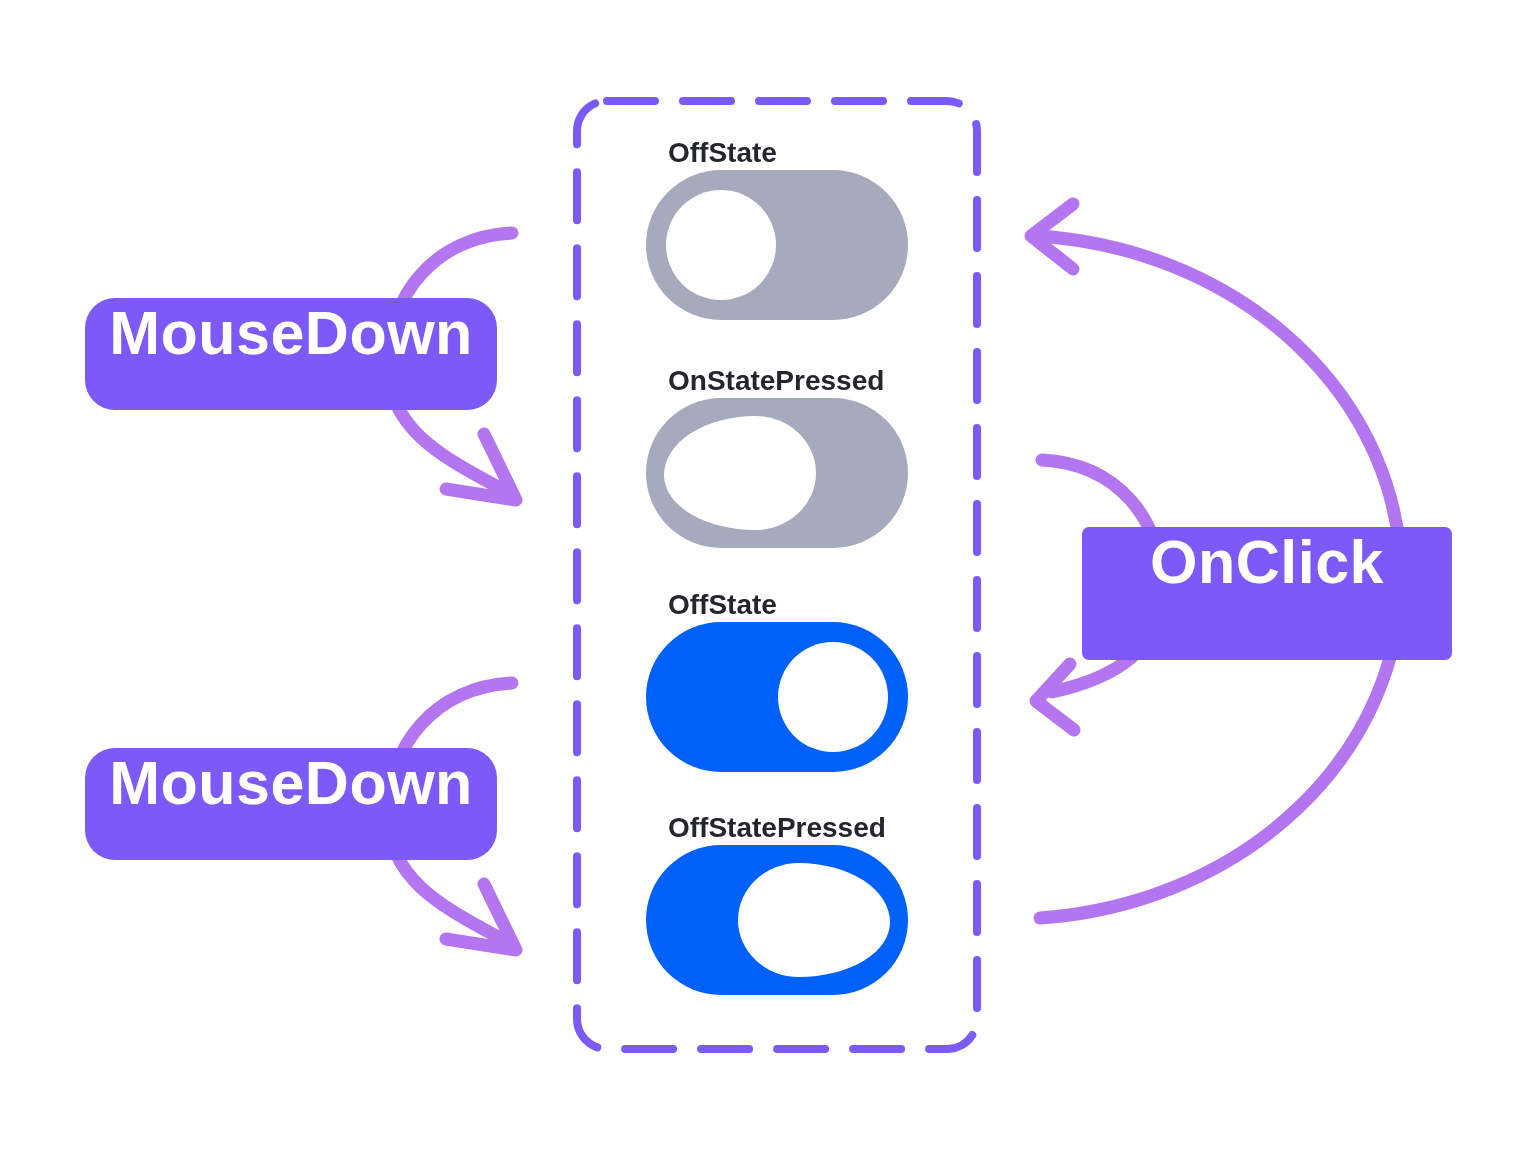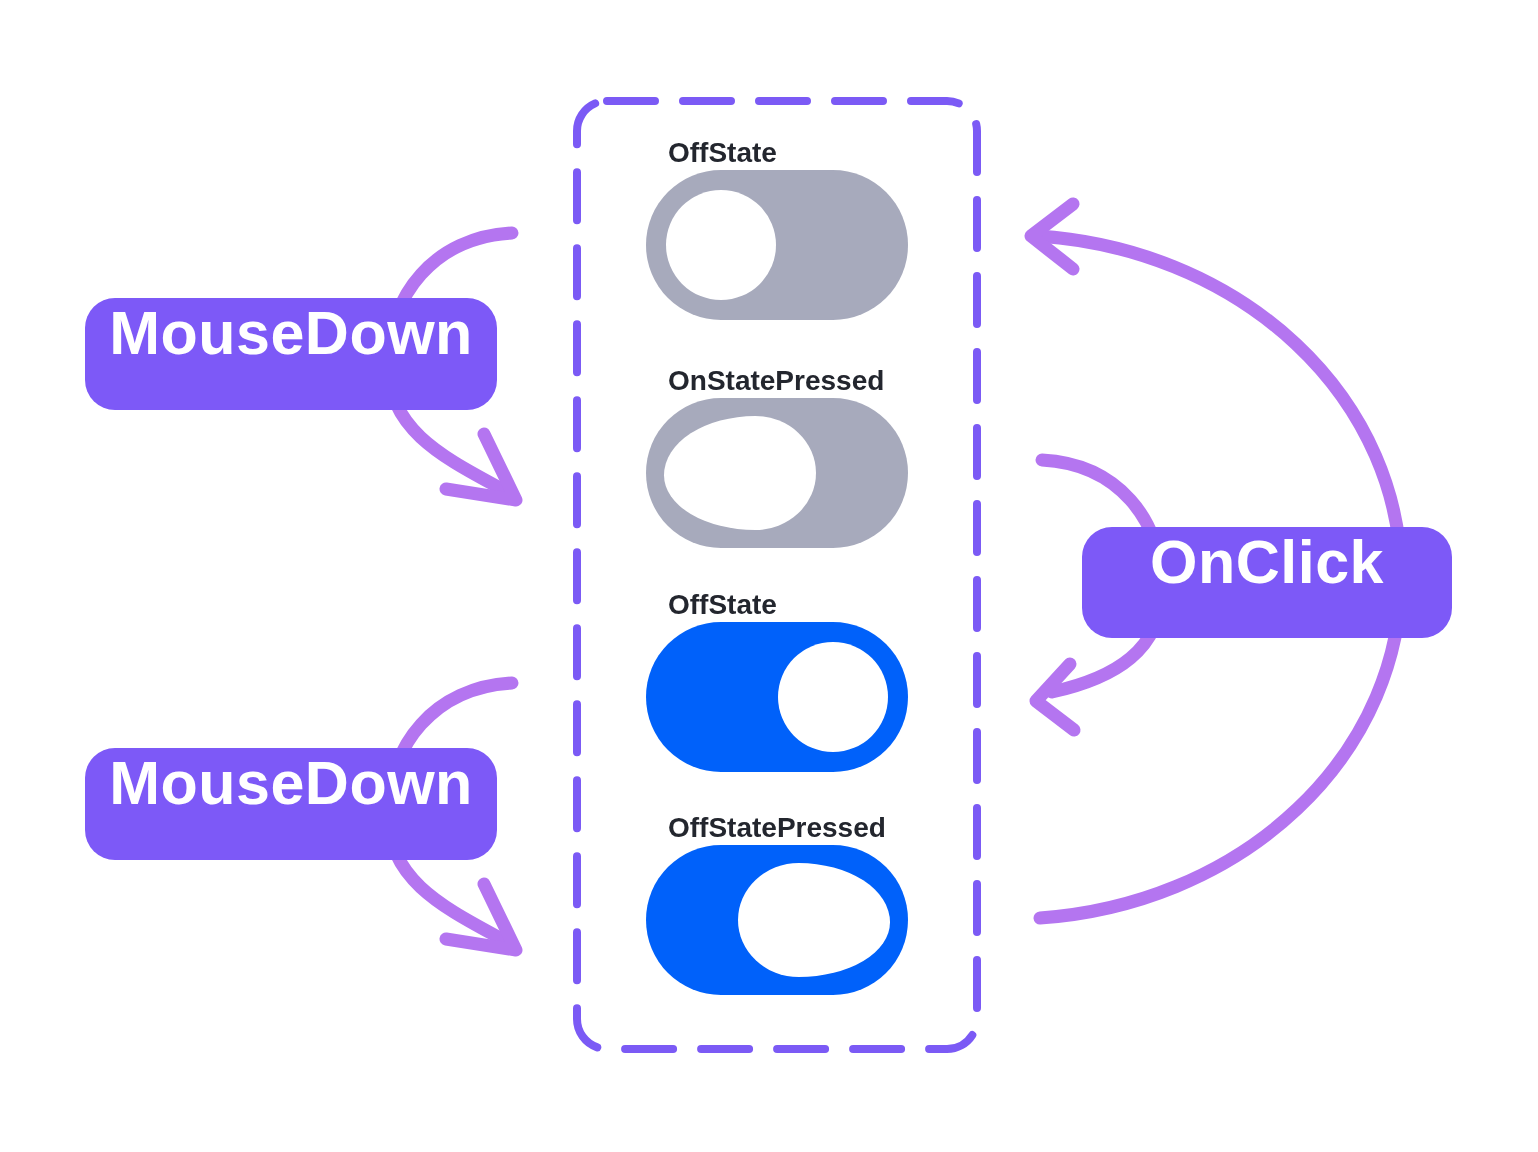--- a/index.html
+++ b/index.html
@@ -44,21 +44,21 @@
     background: var(--event-label-bg, #7D59F7);
     color: var(--event-label-text, #ffffff);
     border-radius: 30px;
     font-size: 61px;
     font-weight: 700;
     letter-spacing: 0.5px;
     z-index: 3;
   }
   .ev-md1 { left: 85px;  top: 298px; width: 412px; height: 112px; }
   .ev-md2 { left: 85px;  top: 748px; width: 412px; height: 112px; }
-  .ev-onclick { left: 1082px; top: 527px; width: 370px; height: 111px; }
+  .ev-onclick { left: 1082px; top: 527px; width: 370px; height: 133px; border-radius: 7px; }
 
   .state {
     position: absolute;
     z-index: 2;
   }
   .state-label {
     padding-left: 22px;
     height: 34px;
     line-height: 34px;
     font-size: 28px;

